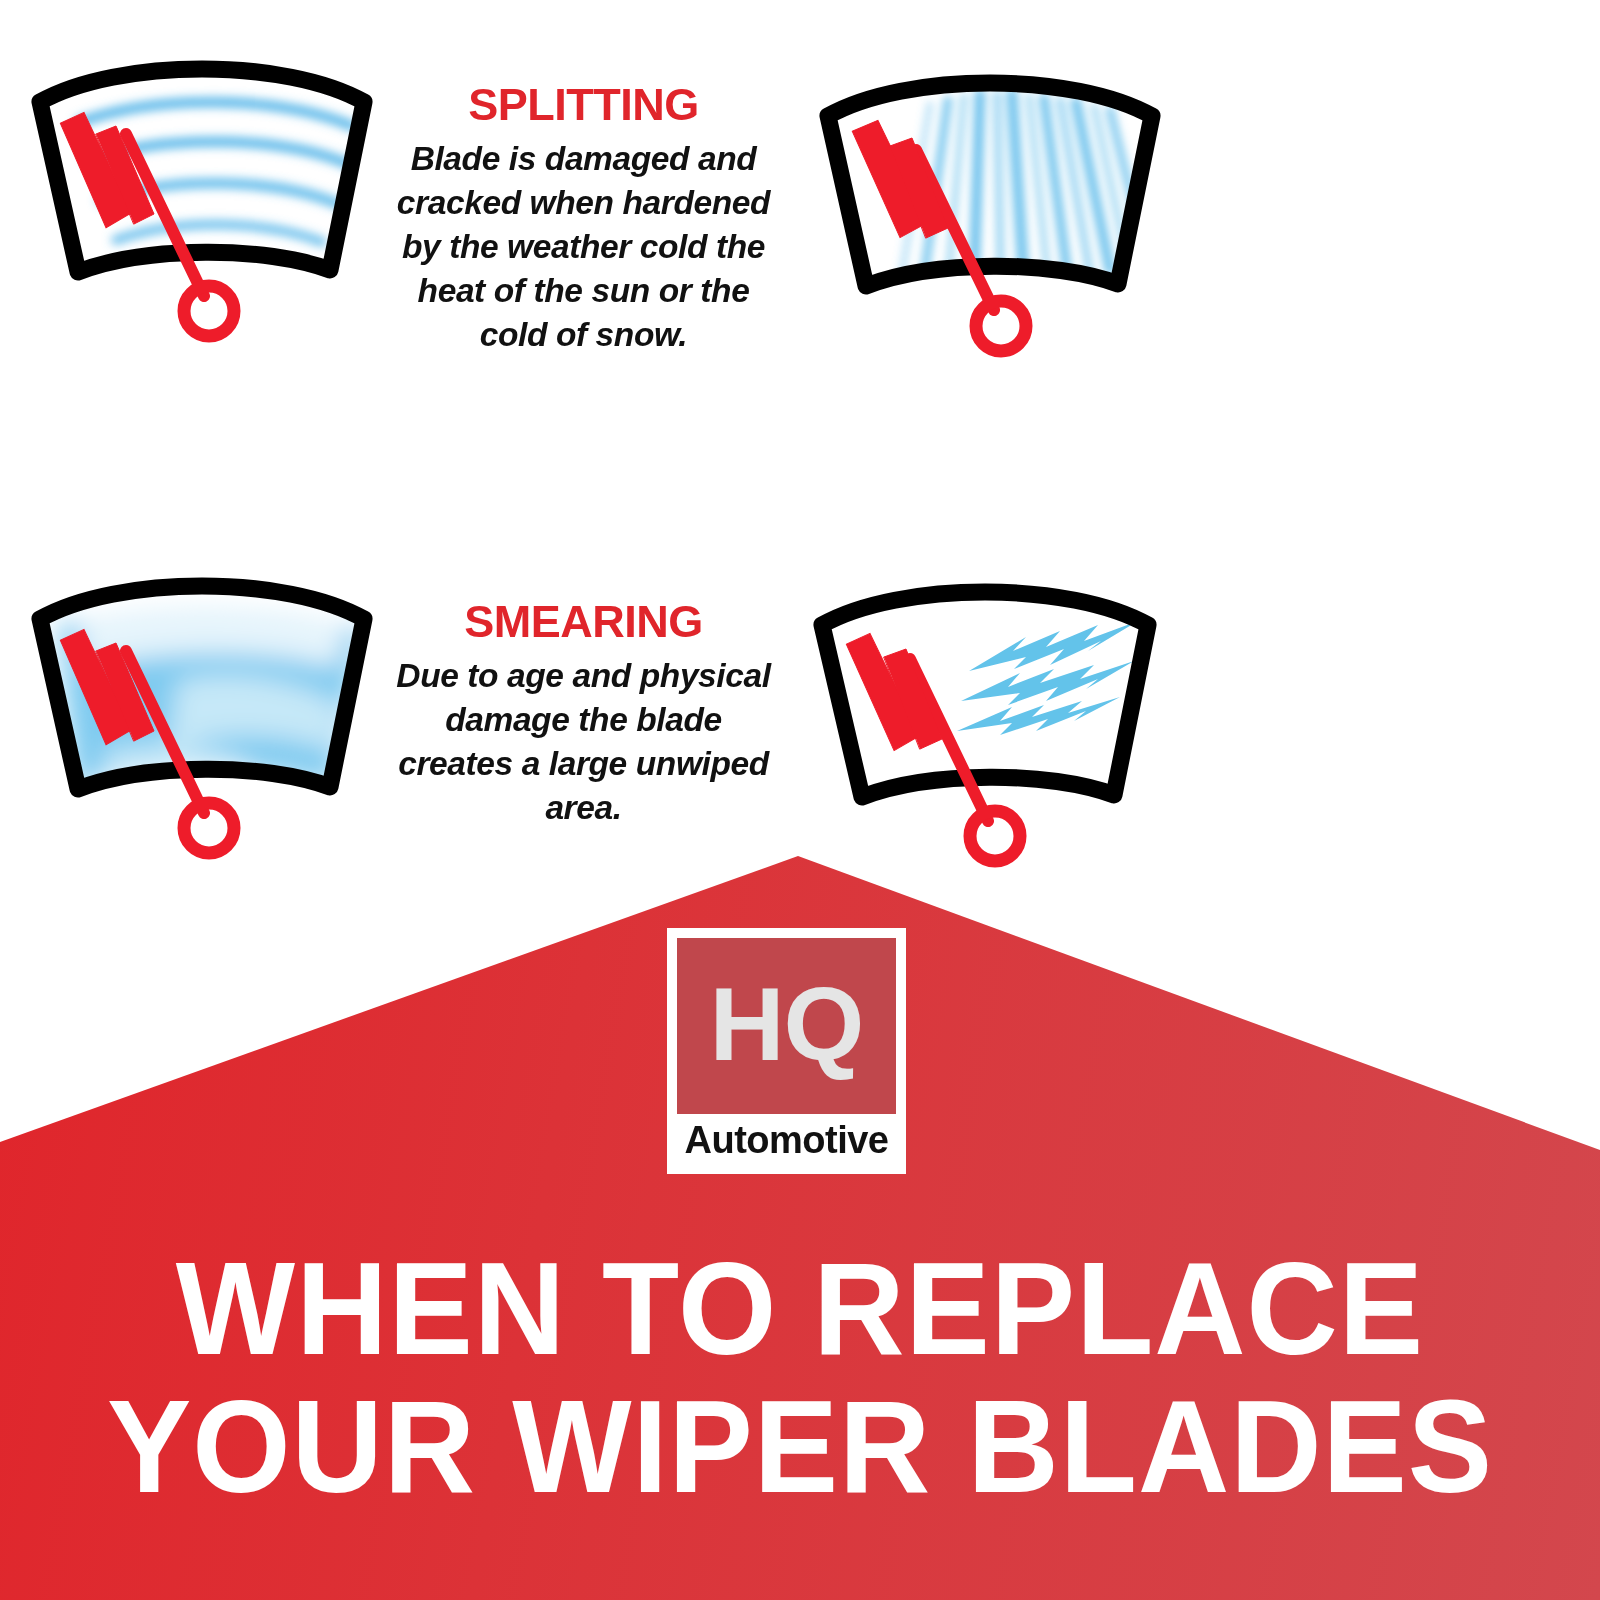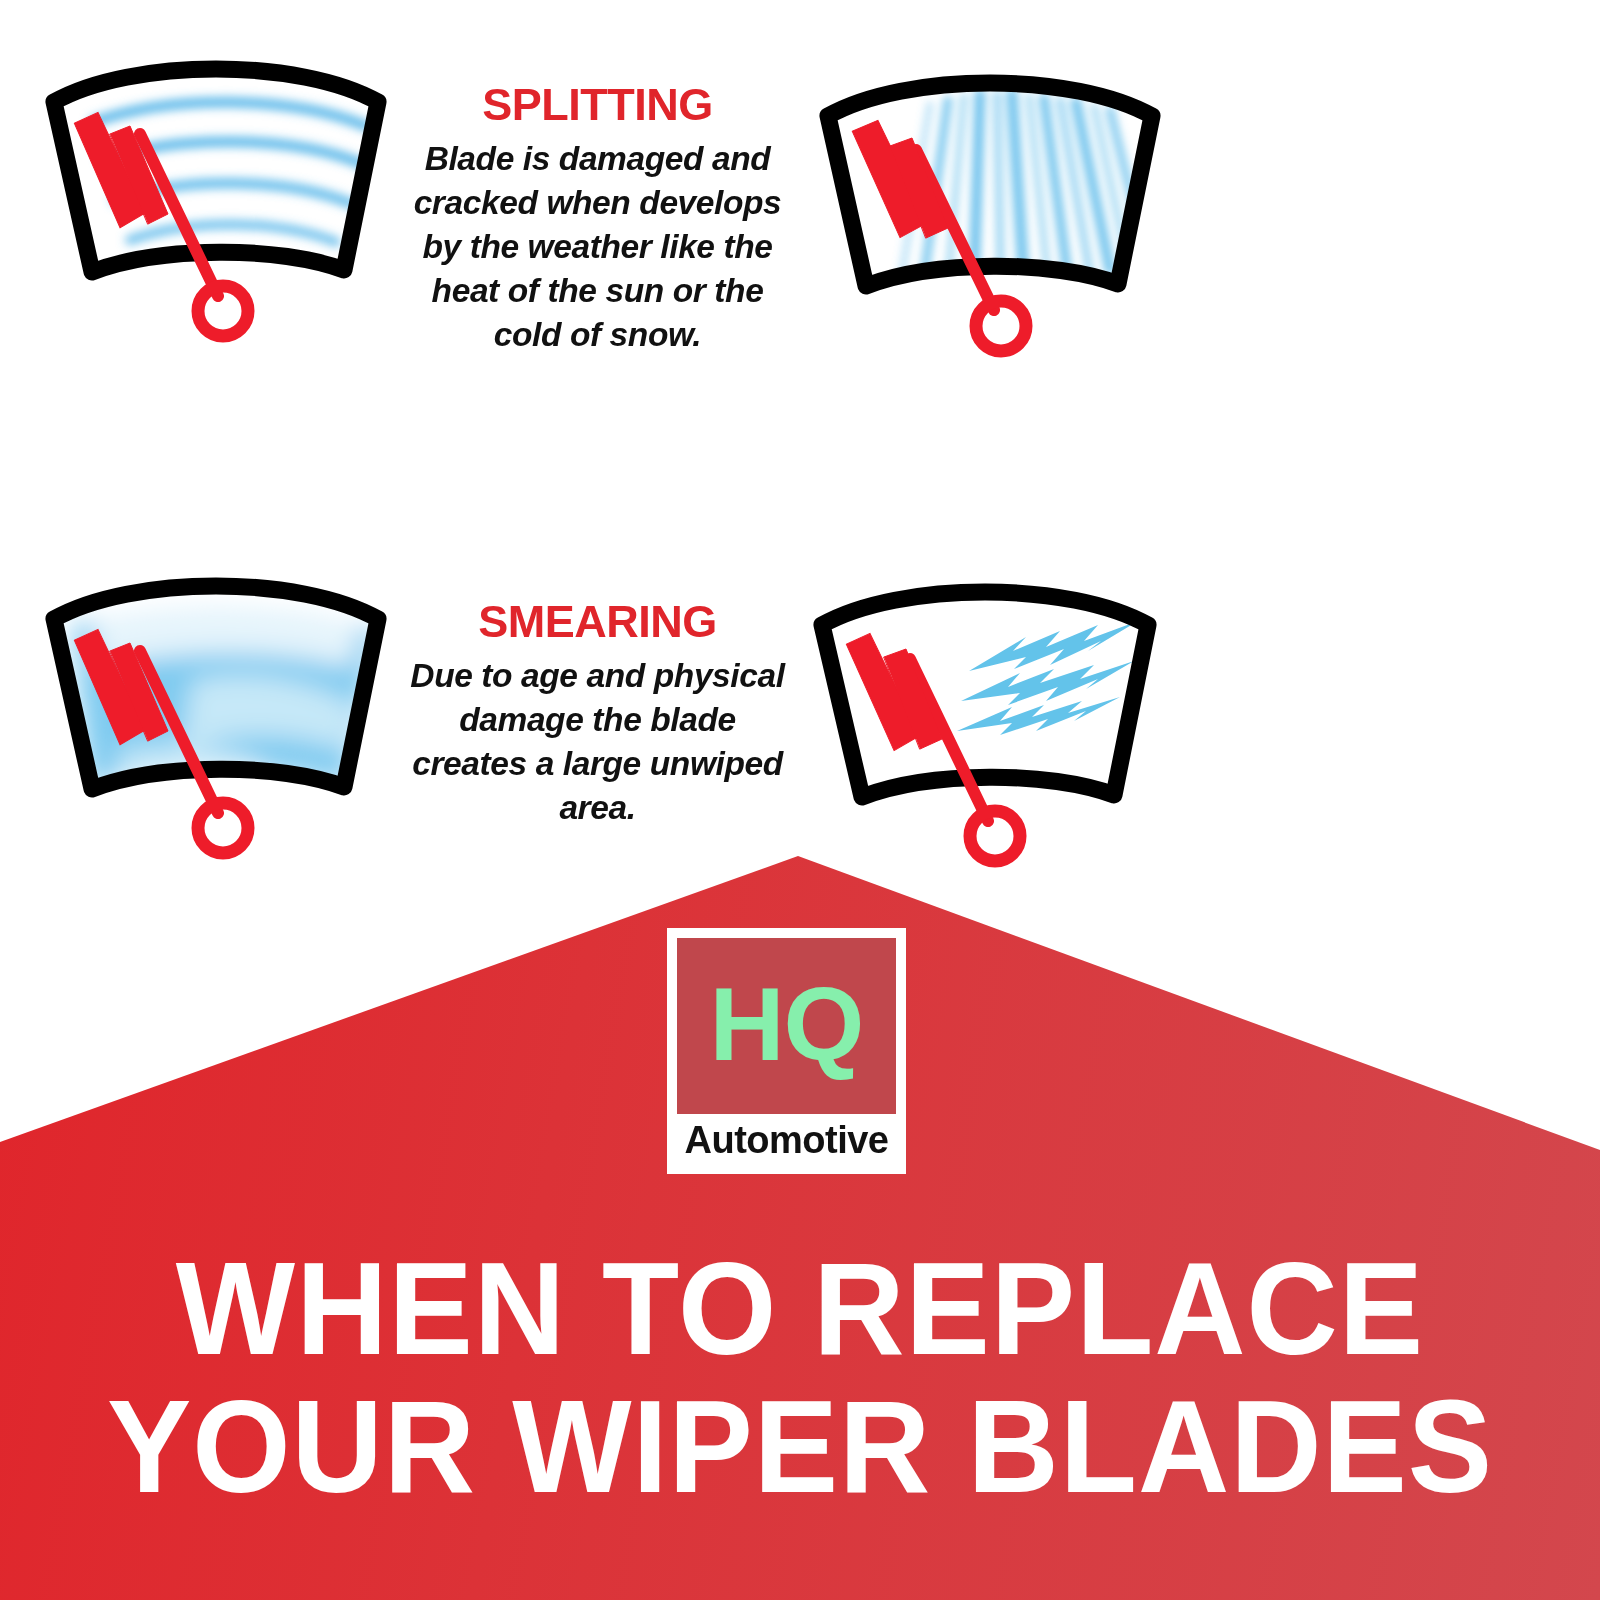--- a/index.html
+++ b/index.html
@@ -32,21 +32,21 @@
 
   .card {
     position: absolute;
     display: flex;
     flex-direction: row;
     align-items: flex-start;
   }
 
   .card-r0 { top: 38px; }
   .card-r1 { top: 555px; }
-  .card-c0 { left: 32px; }
+  .card-c0 { left: 18px; }
   .card-c1 { left: 798px; }
 
   .card-icon {
     flex: 0 0 auto;
     width: 368px;
     height: 330px;
     position: relative;
   }
   .card-icon svg { display: block; width: 368px; height: 330px; }
 
@@ -110,21 +110,21 @@
     left: 10px;
     top: 10px;
     width: 219px;
     height: 176px;
     background: #c0474c;
     display: flex;
     align-items: center;
     justify-content: center;
   }
   .logo-hq {
-    color: #86efac;
+    color: #e5e5e5;
     font-size: 104px;
     font-weight: bold;
     line-height: 1;
     letter-spacing: -1px;
     font-family: "Liberation Sans", sans-serif;
     margin-top: -4px;
   }
   .logo-sub {
     position: absolute;
     left: 10px;
@@ -193,21 +193,21 @@
           <g stroke="#ee1c2a" stroke-linecap="round" fill="#ee1c2a">
             <line x1="108" y1="96" x2="186" y2="258" stroke-width="12"></line>
             <path d="M44 84 L68 74 L112 176 L86 190 Z" transform="rotate(-2 78 132)"></path>
             <path d="M78 96 L98 88 L136 176 L116 186 Z"></path>
             <circle cx="191" cy="273" r="25" fill="none" stroke-width="13"></circle>
           </g>
         </svg>
       </div>
       <div class="card-text">
         <div class="card-title">SPLITTING</div>
-        <div class="card-desc">Blade is damaged and cracked when develops by the weather like the heat of the sun or the cold of snow.</div>
+        <div class="card-desc">Blade is damaged and cracked when hardened by the weather cold the heat of the sun or the cold of snow.</div>
       </div>
     </div>
 
     <div class="card card-r0 card-c1">
       <div class="card-icon">
         <svg viewBox="0 0 368 330" xmlns="http://www.w3.org/2000/svg">
           <defs>
             <clipPath id="wsClipB">
               <path d="M30 78 C108 34 276 34 354 78 L320 246 C256 222 136 222 68 248 Z"></path>
             </clipPath>

